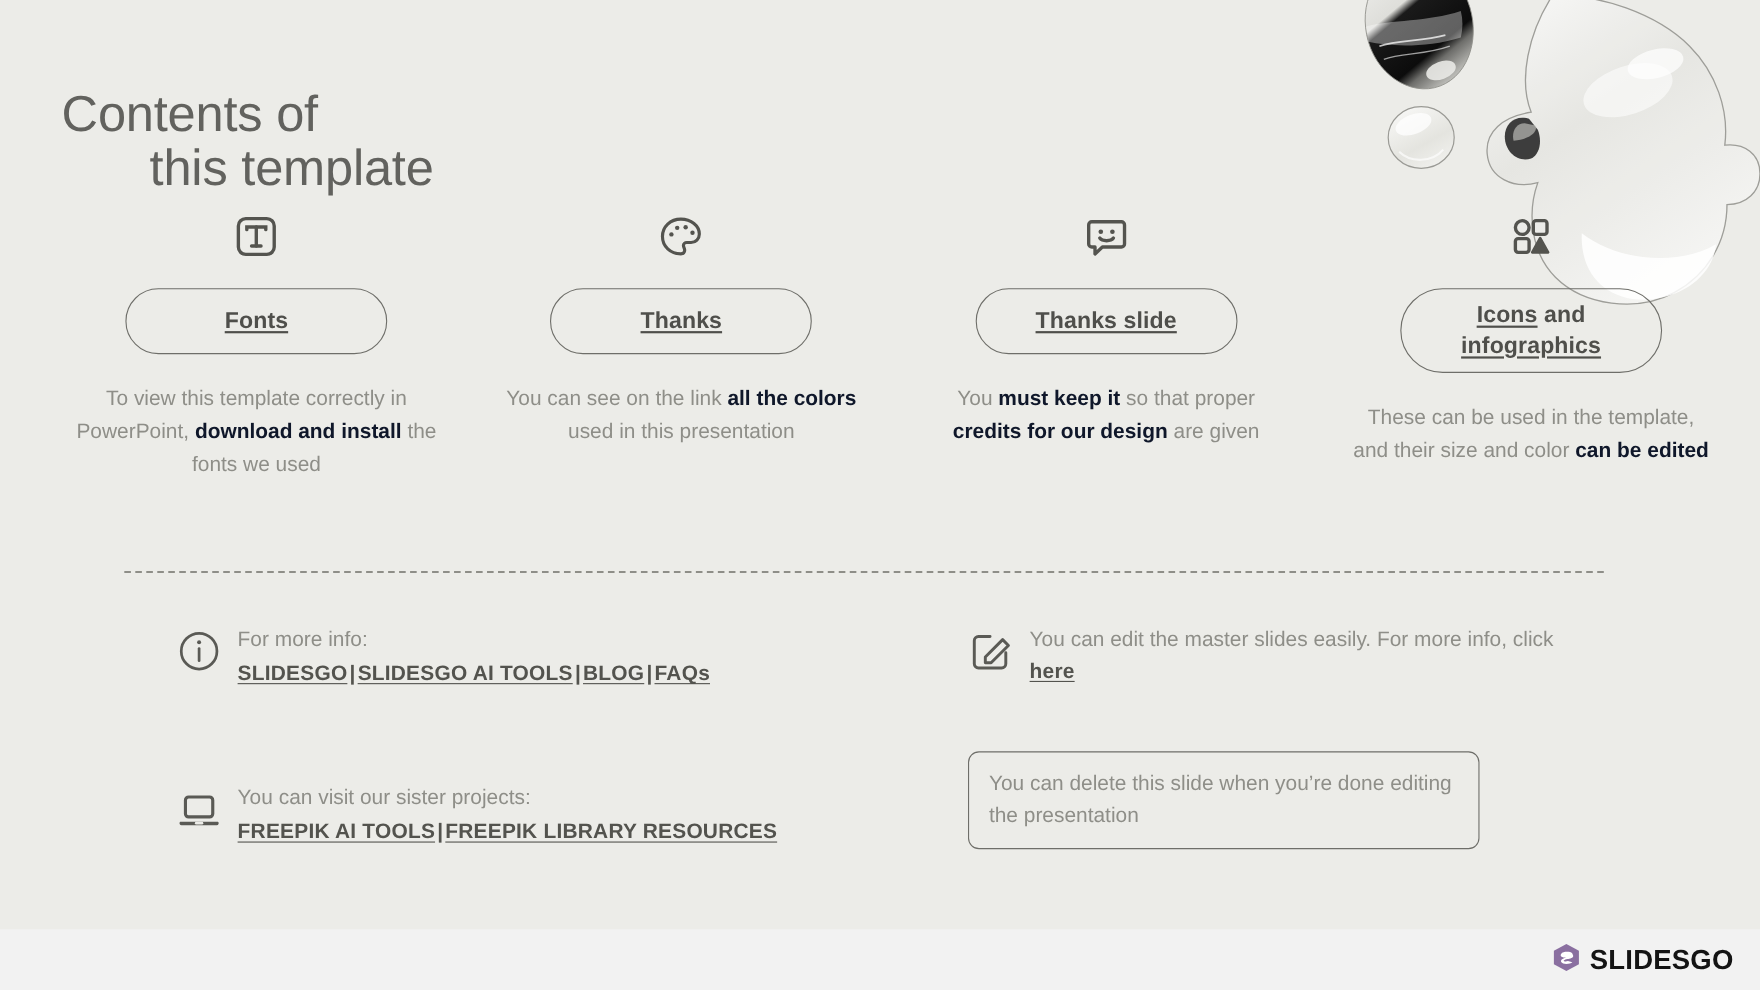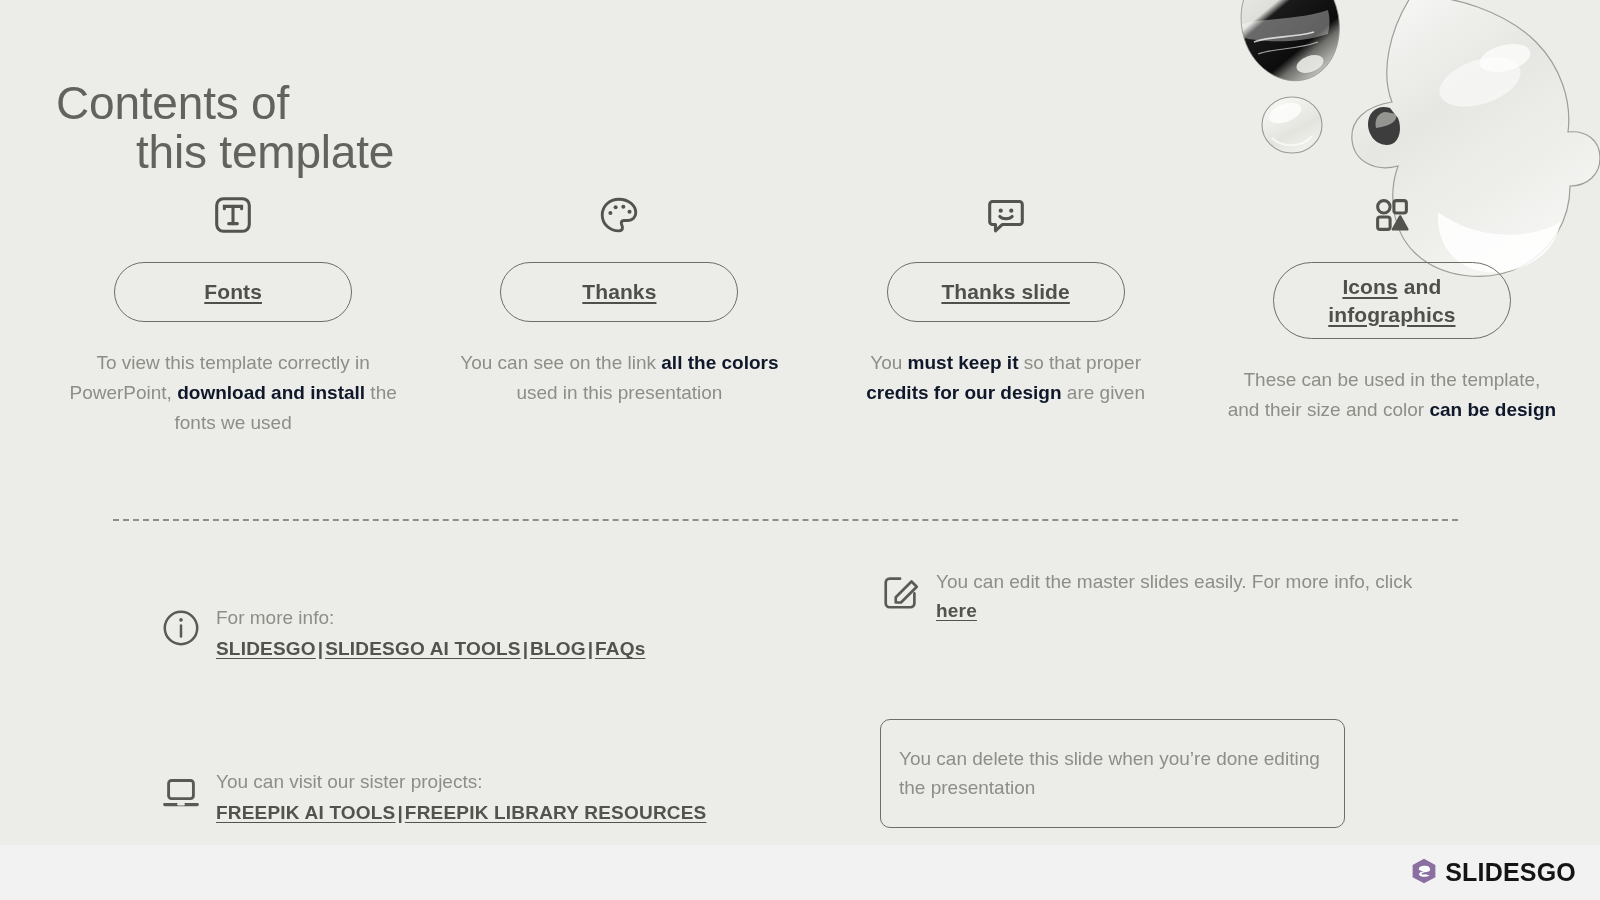--- a/index.html
+++ b/index.html
@@ -125,21 +125,21 @@
   .info-row {
     display: flex;
     align-items: flex-start;
   }
   .info-row + .info-row { margin-top: 55px; align-items: flex-end; }
 
   .info-cell {
     display: flex;
     align-items: flex-start;
   }
-  .cell-left  { width: 720px; margin-top: 36px; }
+  .cell-left  { width: 720px; }
   .cell-right { width: 560px; }
 
   .info-ico {
     width: 56px;
     flex: 0 0 56px;
     padding-top: 6px;
     color: #5a5a55;
     display: flex;
     justify-content: flex-start;
   }
@@ -165,21 +165,21 @@
     color: #53534e;
     font-weight: 700;
     text-decoration: none;
     padding: 0 2px;
   }
   .note {
     box-sizing: border-box;
     width: 465px;
     border: 1.3px solid #6e6e69;
     border-radius: 10px;
-    padding: 24px 18px;
+    padding: 14px 18px;
     font-size: 19px;
     line-height: 1.55;
     color: #8e8e88;
   }
 
   
   .blob-wrap {
     position: absolute;
     right: 0;
     top: -20px;
@@ -330,21 +330,21 @@
           <svg width="46" height="46" viewBox="0 0 48 48" fill="none" stroke="#54544f" stroke-width="3.2">
             <circle cx="15.5" cy="15.5" r="6.5"></circle>
             <rect x="26" y="9" width="13" height="13" rx="2.6"></rect>
             <rect x="9" y="26" width="13" height="13" rx="2.6"></rect>
             <path d="M32.5 25.5 L40 39 H25 Z" fill="#54544f" stroke="#54544f" stroke-linejoin="round" stroke-width="2.6"></path>
           </svg>
         </div>
         <div class="pill">
           <span class="pill-text"><u>Icons</u><span class="plain"> and</span><br><u>infographics</u></span>
         </div>
-        <div class="desc"><span>These can be used in the template, and their size and color </span><b>can be design</b><span></span></div>
+        <div class="desc"><span>These can be used in the template, and their size and color </span><b>can be edited</b><span></span></div>
       </div>
 
     </div>
 
     <div class="divider"></div>
 
     <div class="info">
 
       <div class="info-row">
 

